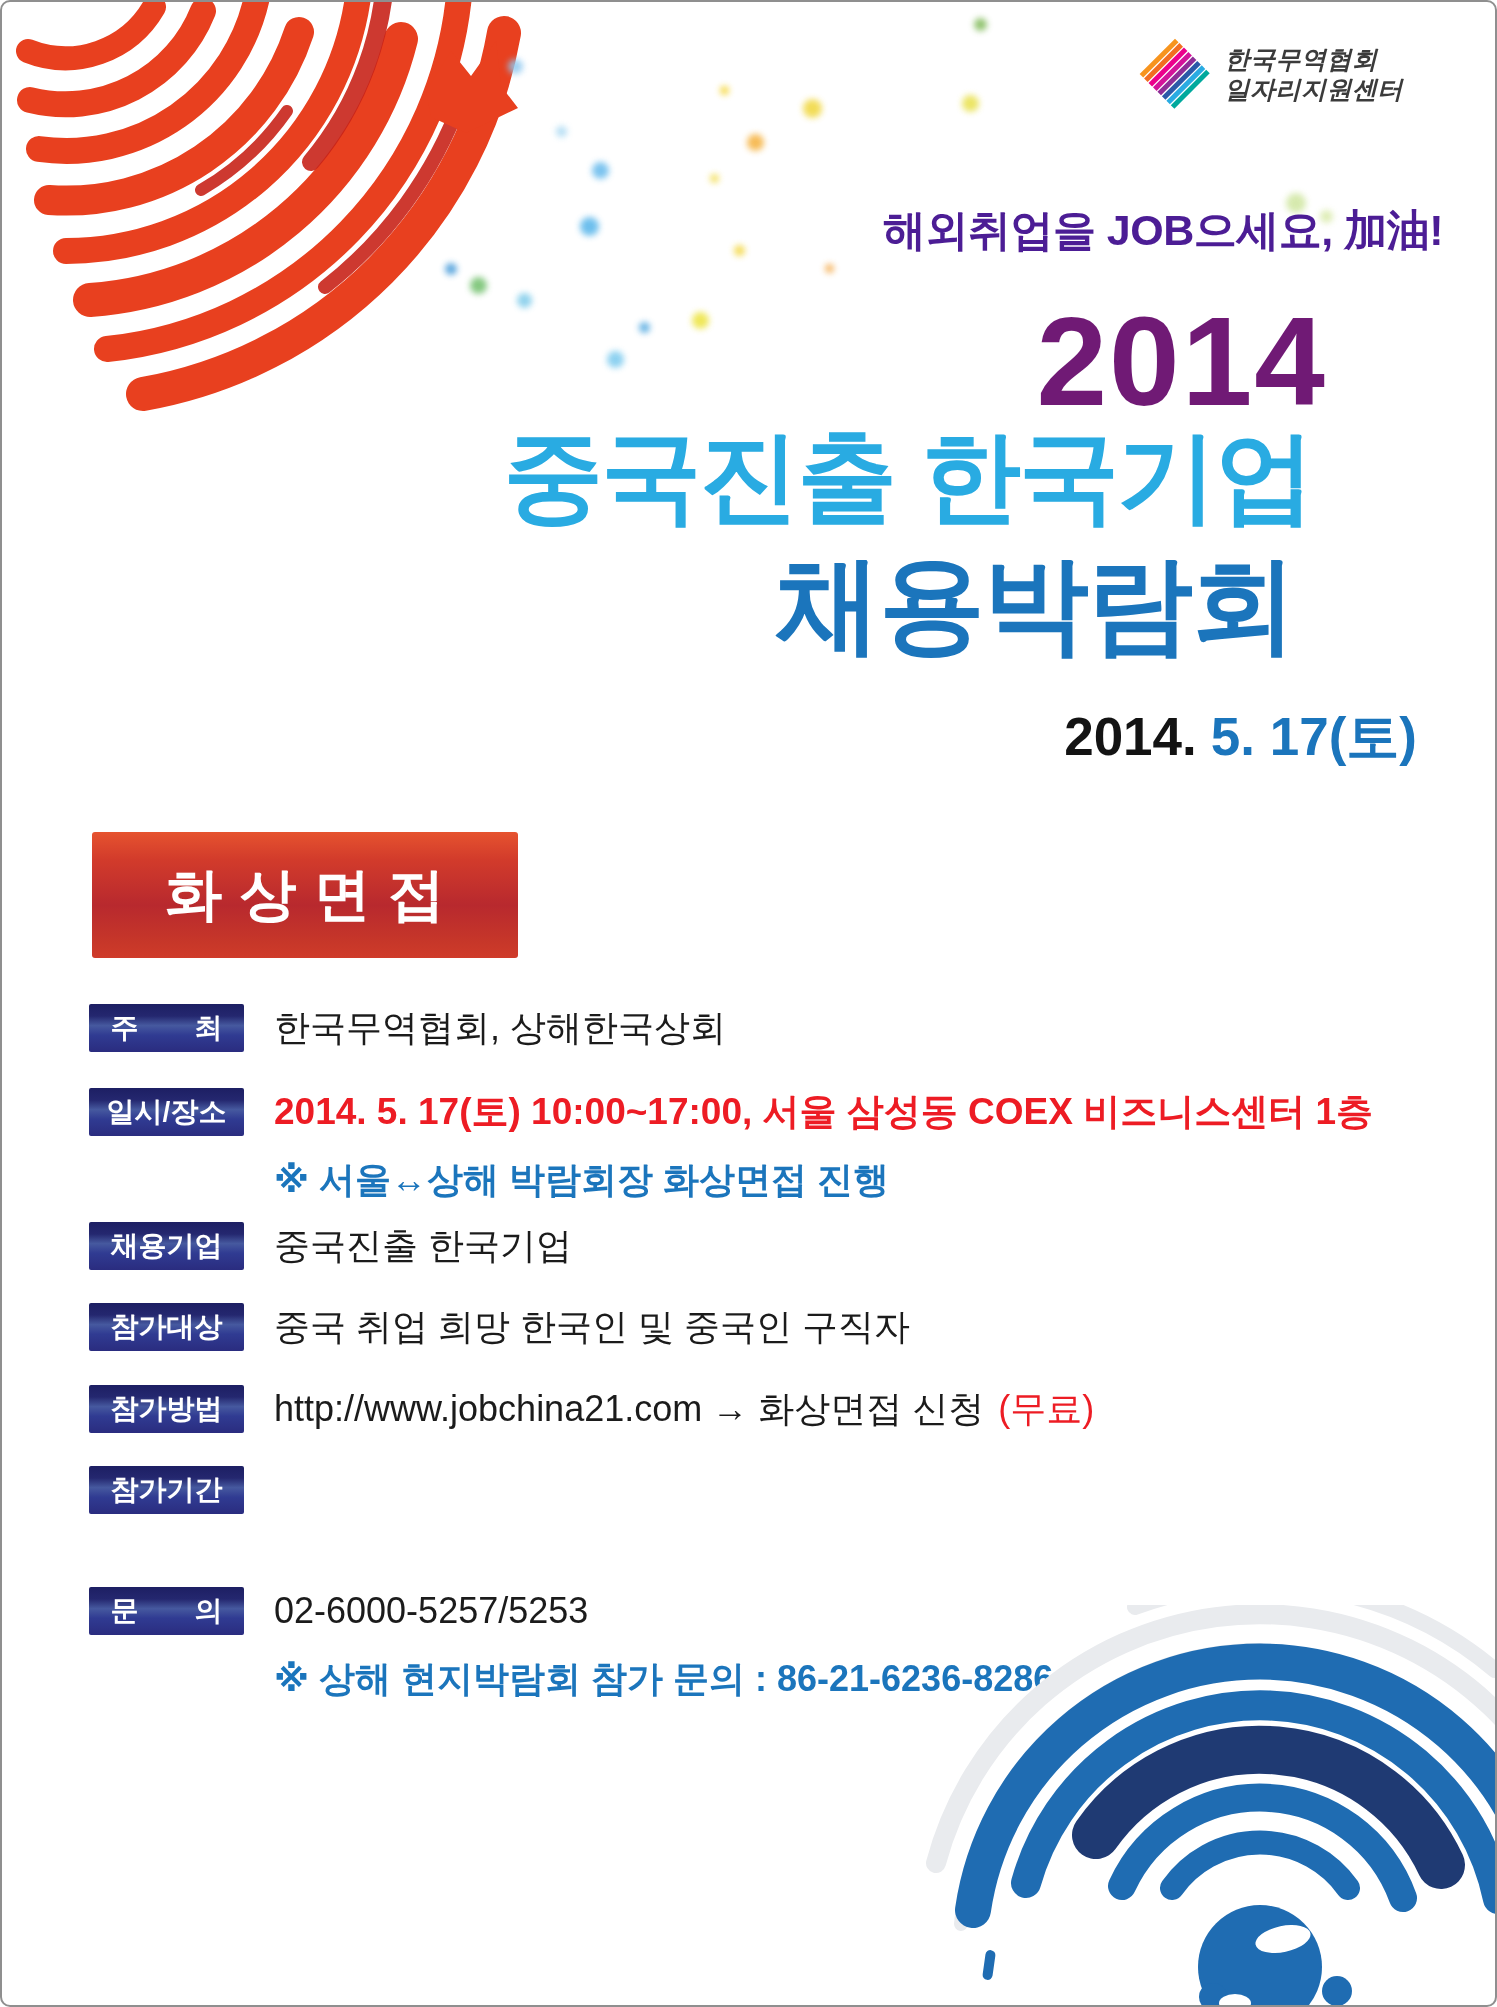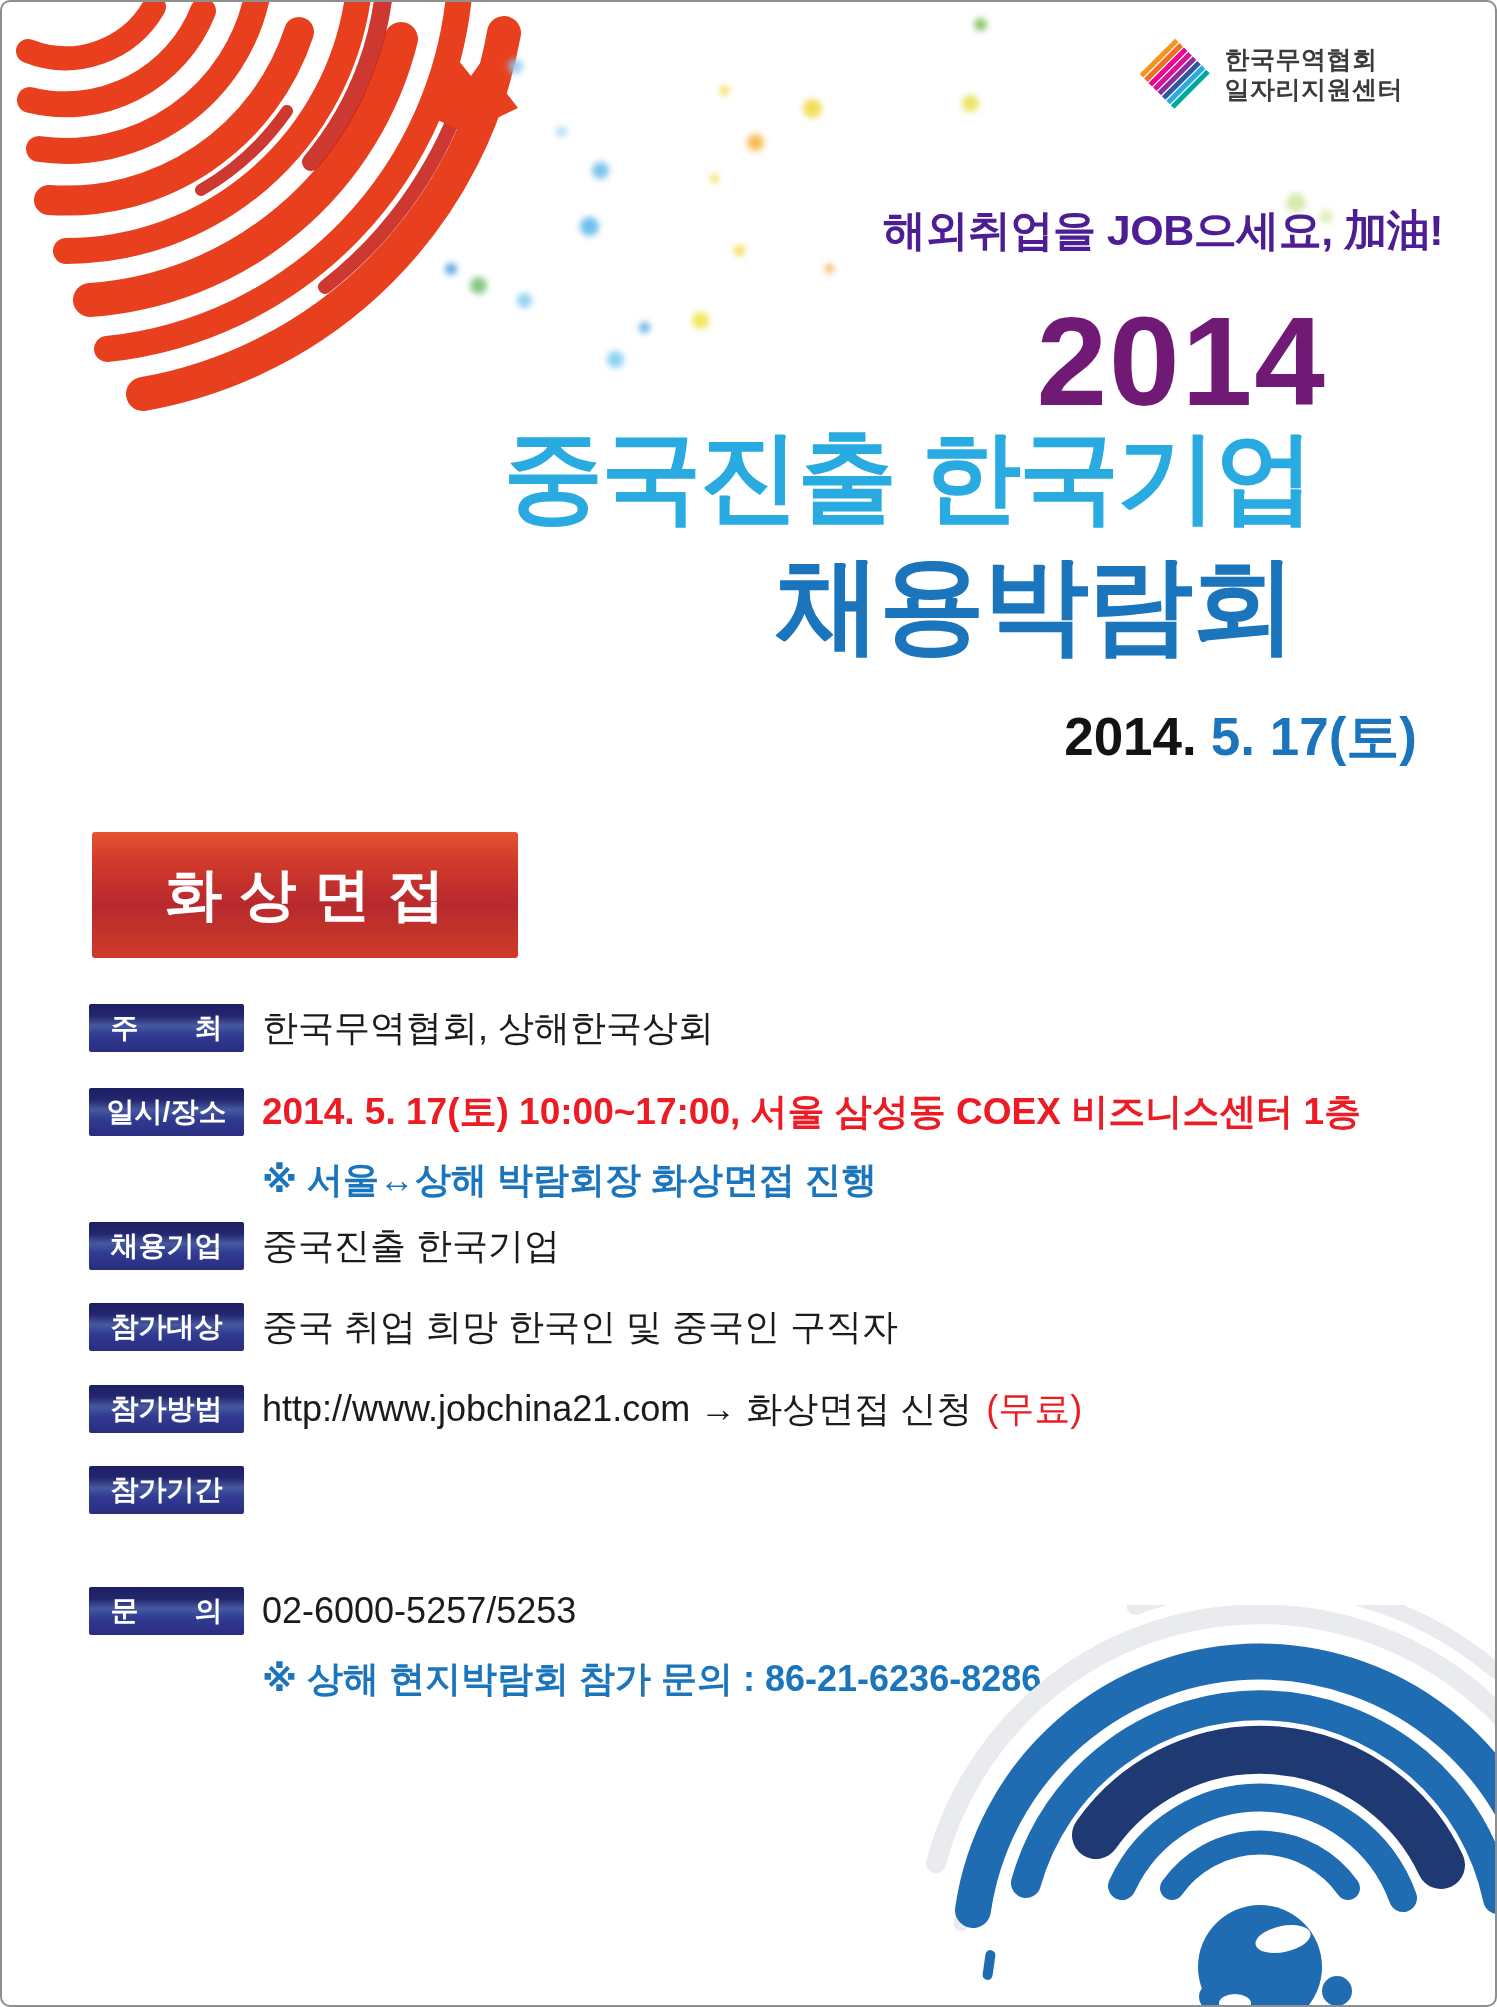--- a/index.html
+++ b/index.html
@@ -14,39 +14,39 @@
     font-family:"Liberation Sans","DejaVu Sans",sans-serif;
     color:#1a1a1a;
   }
   svg{display:block;}
   .brush-red{position:absolute;left:-6px;top:-6px;}
   .brush-blue{position:absolute;right:0;bottom:0;}
   
   .dot{position:absolute;border-radius:50%;filter:blur(3px);opacity:.85;}
   
   .logo{position:absolute;top:36px;right:92px;display:flex;align-items:center;gap:14px;}
-  .logo-text{font-size:25px;line-height:1.22;font-weight:bold;color:#3b3b3b;letter-spacing:0.5px;}
+  .logo-text{font-size:25px;line-height:1.22;font-weight:bold;color:#3b3b3b;letter-spacing:0.5px;font-style:italic;}
   
   .slogan{position:absolute;top:200px;right:52px;font-size:43px;font-weight:bold;color:#4c1d95;letter-spacing:-0.5px;}
   .year{position:absolute;top:296px;right:168px;font-size:127px;line-height:1;font-weight:bold;color:#701a75;letter-spacing:2px;}
   .title1{position:absolute;top:424px;right:182px;font-size:100px;line-height:1;font-weight:bold;color:#29abe2;letter-spacing:-2px;white-space:nowrap;}
   .title2{position:absolute;top:549px;right:200px;font-size:106px;line-height:1;font-weight:bold;color:#1b75bc;letter-spacing:-2px;white-space:nowrap;}
   .date-line{position:absolute;top:700px;right:78px;font-size:53px;font-weight:bold;white-space:nowrap;}
   .date-line .d-black{color:#131313;}
   .date-line .d-blue{color:#1b75bc;margin-left:14px;}
   
   .badge{
     position:absolute;left:90px;top:830px;width:426px;height:126px;
     background:linear-gradient(180deg,#e6532f 0%,#d23b2b 22%,#b8292e 58%,#c73729 88%,#cf3b2a 100%);
     color:#fff;font-size:57px;font-weight:bold;letter-spacing:0.30em;
     display:flex;align-items:center;justify-content:center;
     padding-left:0.30em;box-sizing:border-box;border-radius:3px;
   }
   
-  .row{position:absolute;left:87px;display:flex;align-items:flex-start;gap:18px;}
+  .row{position:absolute;left:87px;display:flex;align-items:flex-start;gap:30px;}
   .row-label{
     flex:none;width:155px;height:48px;border-radius:2px;
     background:linear-gradient(180deg,#1d1f63 0%,#24276f 25%,#46599f 45%,#303b92 65%,#2a2c7f 100%);
     color:#ffffff;font-size:28px;font-weight:bold;
     display:flex;align-items:center;justify-content:center;white-space:nowrap;
   }
   .row-value{font-size:36px;line-height:48px;color:#1b1b1b;white-space:nowrap;}
   .row-value.hl{color:#ed1c24;font-weight:bold;font-size:37px;}
   .row-note{font-size:36px;line-height:44px;margin-top:22px;color:#1b75bc;font-weight:bold;white-space:nowrap;}
   .red-suffix{color:#ed1c24;margin-left:14px;}

